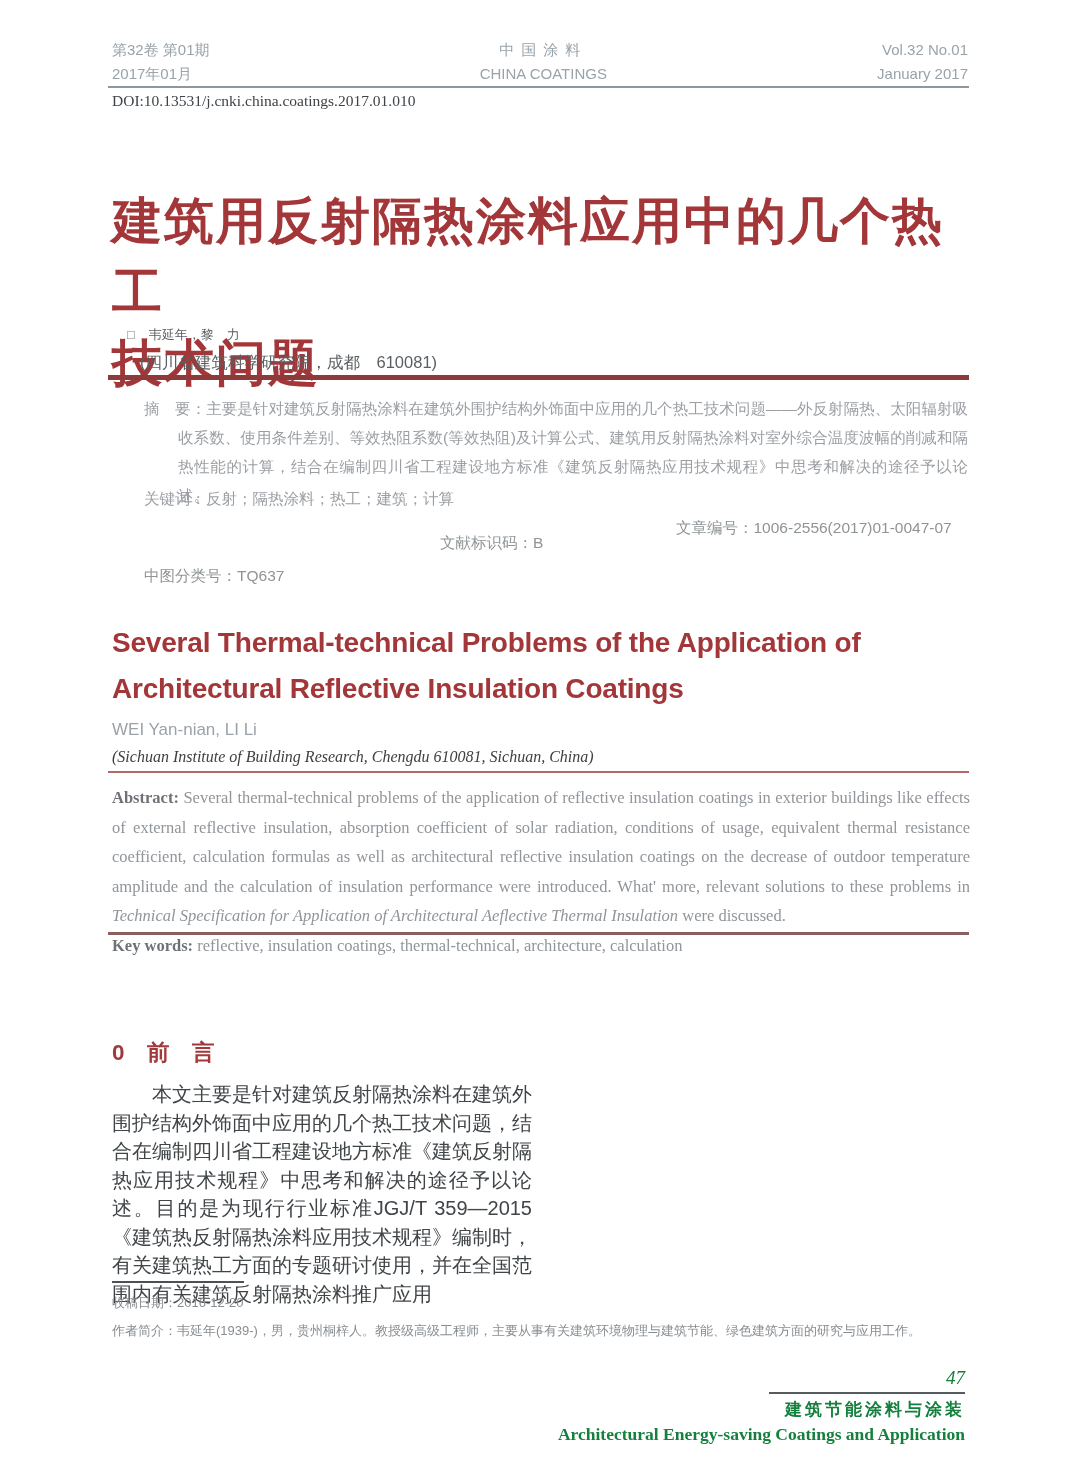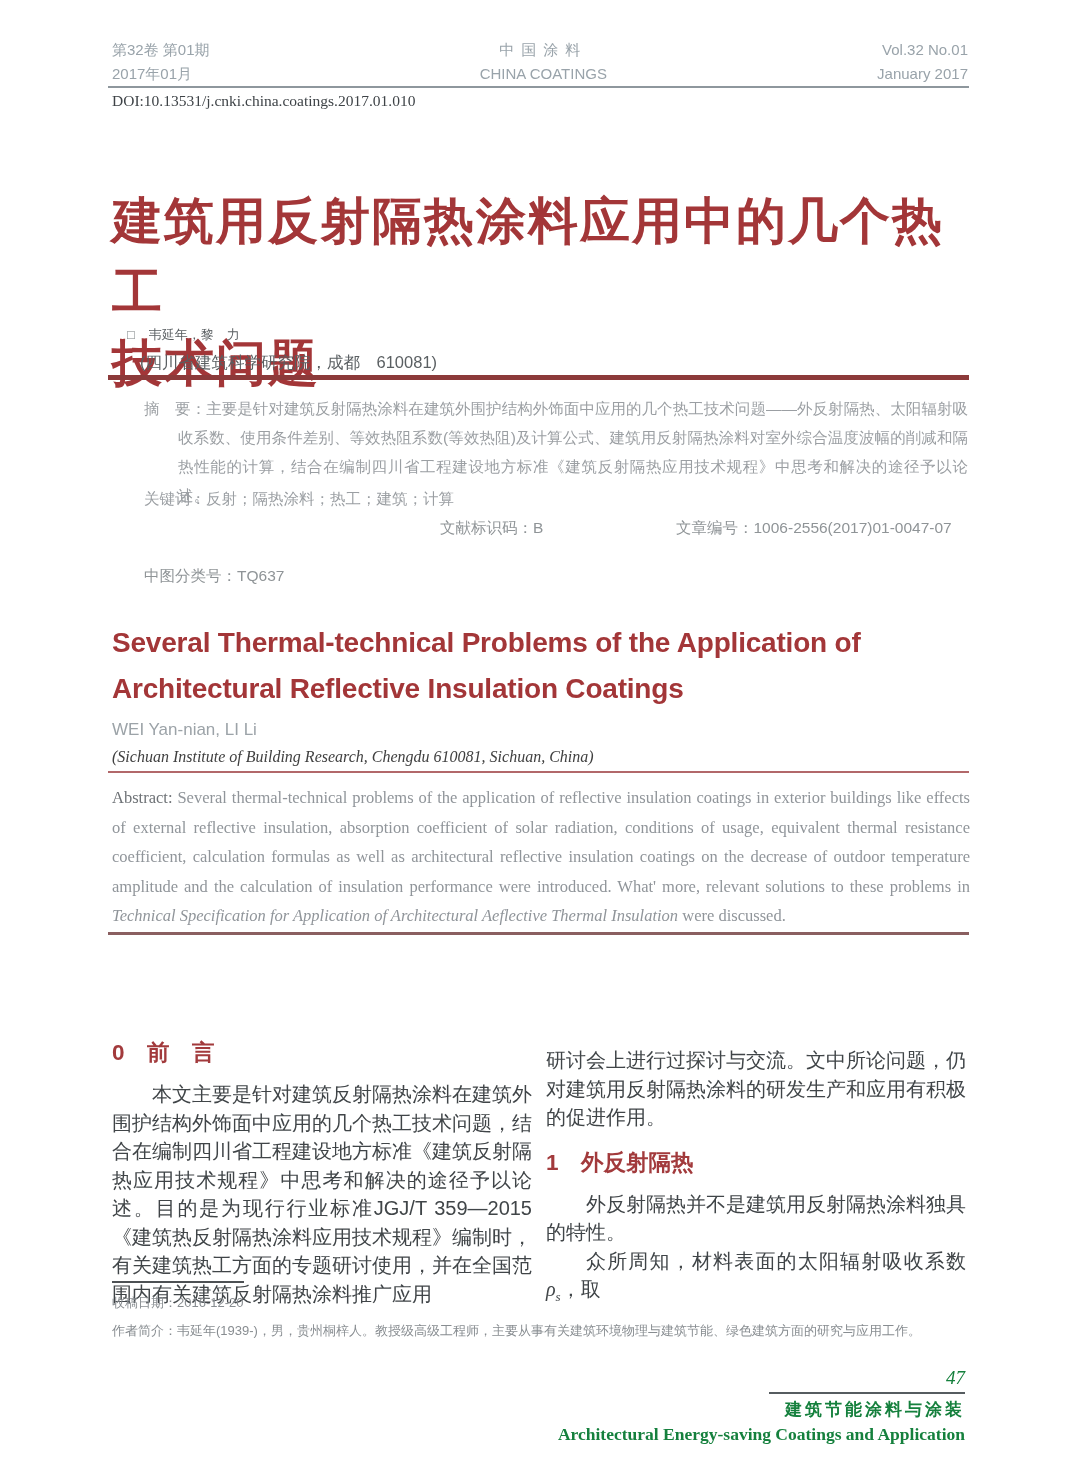--- a/index.html
+++ b/index.html
@@ -43,39 +43,39 @@
     position:absolute; top:394px; left:144px; width:824px;
     font-size:15.5px; line-height:29px; color:#9b9fa3; text-align:justify;
     padding-left:34px; text-indent:-34px;
   }
   .keywords-cn {
     position:absolute; top:489px; left:144px;
     font-size:15.5px; color:#9b9fa3;
   }
   .class-row { position:absolute; top:518px; left:0; right:0; height:22px; font-size:15.5px; color:#8f9497; }
   .class-row .clc { position:absolute; left:144px;margin-top:48px; }
-  .class-row .doc-code { position:absolute; left:440px; }
+  .class-row .doc-code { position:absolute; left:440px;margin-top:15px; }
   .class-row .article-id { position:absolute; left:676px; }
   
   .title-en {
     position:absolute; top:620px; left:112px; width:862px;
     font-size:28px; line-height:46px; font-weight:bold; color:#a33638; letter-spacing:-0.2px;
   }
   .authors-en { position:absolute; top:720px; left:112px; font-size:17px; color:#9ca3a8; }
   .affiliation-en {
     position:absolute; top:748px; left:112px;
     font-family:"Liberation Serif", serif; font-style:italic; font-size:16px; color:#404040;
   }
   .rule-thin { position:absolute; top:771px; left:108px; right:106px; height:2px; background:#b2686a; }
   .abstract-en {
     position:absolute; top:783px; left:112px; width:858px;
     font-family:"Liberation Serif", serif; font-size:16.5px; line-height:29.5px;
     color:#90959a; text-align:justify;
   }
-  .abstract-en .lbl { font-weight:normal; color:#6e7276; }
+  .abstract-en .lbl { font-weight:bold; color:#6e7276; }
   .abstract-en .ital { font-style:italic; }
   .kw-en { text-align:left; }
   .rule-brown { position:absolute; top:932px; left:108px; right:106px; height:3px; background:#8a5f60; }
   
   .col-left  { position:absolute; top:1038px; left:112px;  width:420px; }
   .col-right { position:absolute; top:1046px; left:546px; width:420px; }
   .sec-heading {
     font-size:22.5px; font-weight:600; color:#a23a3c; line-height:30px; margin-bottom:12px;
   }
   .body-para {
@@ -142,36 +142,29 @@
     <span class="article-id">文章编号：1006-2556(2017)01-0047-07</span>
   </div>
 
   <div class="title-en">Several Thermal-technical Problems of the Application of Architectural Reflective Insulation Coatings</div>
   <div class="authors-en">WEI Yan-nian, LI Li</div>
   <div class="affiliation-en">(Sichuan Institute of Building Research, Chengdu 610081, Sichuan, China)</div>
   <div class="rule-thin"></div>
 
   <div class="abstract-en">
     <div><span class="lbl">Abstract:</span><span> Several thermal-technical problems of the application of reflective insulation coatings in exterior buildings like effects of external reflective insulation, absorption coefficient of solar radiation, conditions of usage, equivalent thermal resistance coefficient, calculation formulas as well as architectural reflective insulation coatings on the decrease of outdoor temperature amplitude and the calculation of insulation performance were introduced. What' more, relevant solutions to these problems in </span><span class="ital">Technical Specification for Application of Architectural Aeflective Thermal Insulation</span><span> were discussed.</span></div>
+    <div class="kw-en"><span class="lbl">Key words:</span><span> reflective, insulation coatings, thermal-technical, architecture, calculation</span></div>
   </div>
   <div class="rule-brown"></div>
 
   <div class="col-left">
     <div class="sec-heading">0　前　言</div>
     <div class="body-para indent">本文主要是针对建筑反射隔热涂料在建筑外围护结构外饰面中应用的几个热工技术问题，结合在编制四川省工程建设地方标准《建筑反射隔热应用技术规程》中思考和解决的途径予以论述。目的是为现行行业标准JGJ/T 359—2015《建筑热反射隔热涂料应用技术规程》编制时，有关建筑热工方面的专题研讨使用，并在全国范围内有关建筑反射隔热涂料推广应用</div>
   </div>
 
-  <div class="col-right">
-    <div class="body-para">研讨会上进行过探讨与交流。文中所论问题，仍对建筑用反射隔热涂料的研发生产和应用有积极的促进作用。</div>
-    <div class="sec-heading">1　外反射隔热</div>
-    <div class="body-para indent">外反射隔热并不是建筑用反射隔热涂料独具的特性。</div>
-    <div class="body-para indent">
-      <span>众所周知，材料表面的太阳辐射吸收系数</span><span class="rho">ρ</span><span class="rho sub">s</span><span>，取</span>
-    </div>
-  </div>
 
   <div class="footnote-rule"></div>
   <div class="footnote">
     <div>收稿日期：2016-12-20</div>
     <div>作者简介：韦延年(1939-)，男，贵州桐梓人。教授级高级工程师，主要从事有关建筑环境物理与建筑节能、绿色建筑方面的研究与应用工作。</div>
   </div>
 
   <div class="pfooter">
     <div class="page-num">47</div>
     <div class="pfooter-rule"></div>

